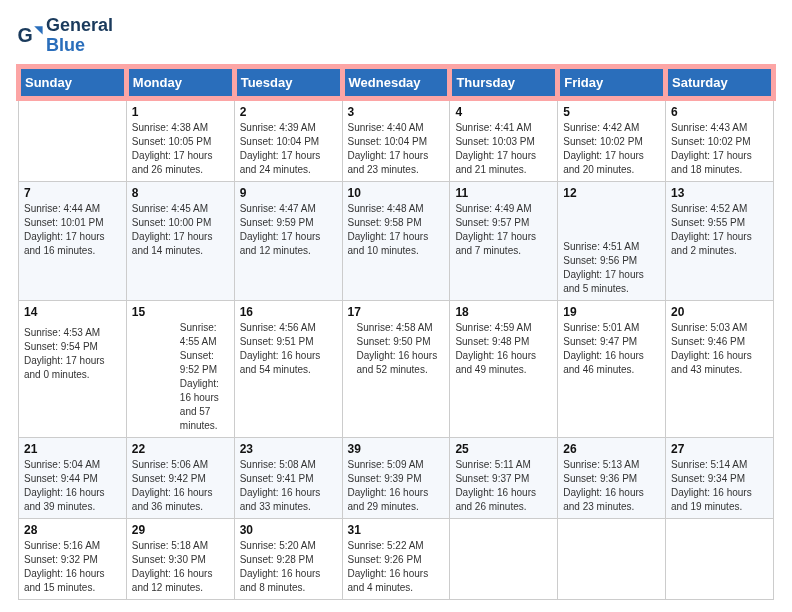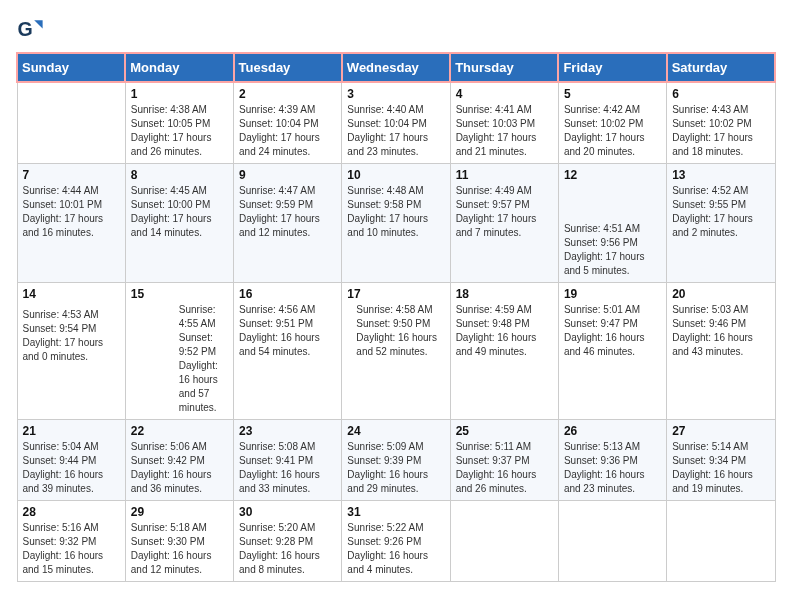--- a/index.html
+++ b/index.html
@@ -41,21 +41,21 @@
       width: 100%;
       border-collapse: collapse;
       table-layout: fixed;
     }
     th {
       background-color: #2a6ebb;
       color: #fff;
       font-size: 13px;
       padding: 6px 4px;
       text-align: left;
-      border: 2px solid #fca5a5;
+      border: 5px solid #fca5a5;
     }
     td {
       vertical-align: top;
       border: 1px solid #ccc;
       padding: 4px 5px;
       font-size: 10.5px;
       color: #222;
       height: 80px;
     }
     td.empty {
@@ -81,20 +81,24 @@
   </style>
 </head>
 <body>
 
 <div class="header-area">
   <div class="logo">
     <svg class="logo-icon" viewBox="0 0 40 40">
       <text x="2" y="28" font-size="28" font-weight="bold" fill="#1a3a5c">G</text>
       <polygon points="26,6 38,6 38,18" fill="#2a6ebb"></polygon>
     </svg>
+    <div>
+      <div style="font-size:18px;font-weight:bold;color:#1a3a5c;line-height:1.1">General</div>
+      <div style="font-size:18px;font-weight:bold;color:#2a6ebb;line-height:1.1">Blue</div>
+    </div>
   </div>
   <div class="title-area">
     <div class="month-title"></div>
     <div class="location"></div>
   </div>
 </div>
 
 <table>
   <thead>
     <tr>
@@ -271,21 +275,21 @@
 and 36 minutes.</div>
         </td>
         <td>
           <div class="day-num">23</div>
           <div class="day-info" style="white-space: pre-line;">Sunrise: 5:08 AM
 Sunset: 9:41 PM
 Daylight: 16 hours
 and 33 minutes.</div>
         </td>
         <td>
-          <div class="day-num">24</div>
+          <div class="day-num">39</div>
           <div class="day-info" style="white-space: pre-line;">Sunrise: 5:09 AM
 Sunset: 9:39 PM
 Daylight: 16 hours
 and 29 minutes.</div>
         </td>
         <td>
           <div class="day-num">25</div>
           <div class="day-info" style="white-space: pre-line;">Sunrise: 5:11 AM
 Sunset: 9:37 PM
 Daylight: 16 hours

